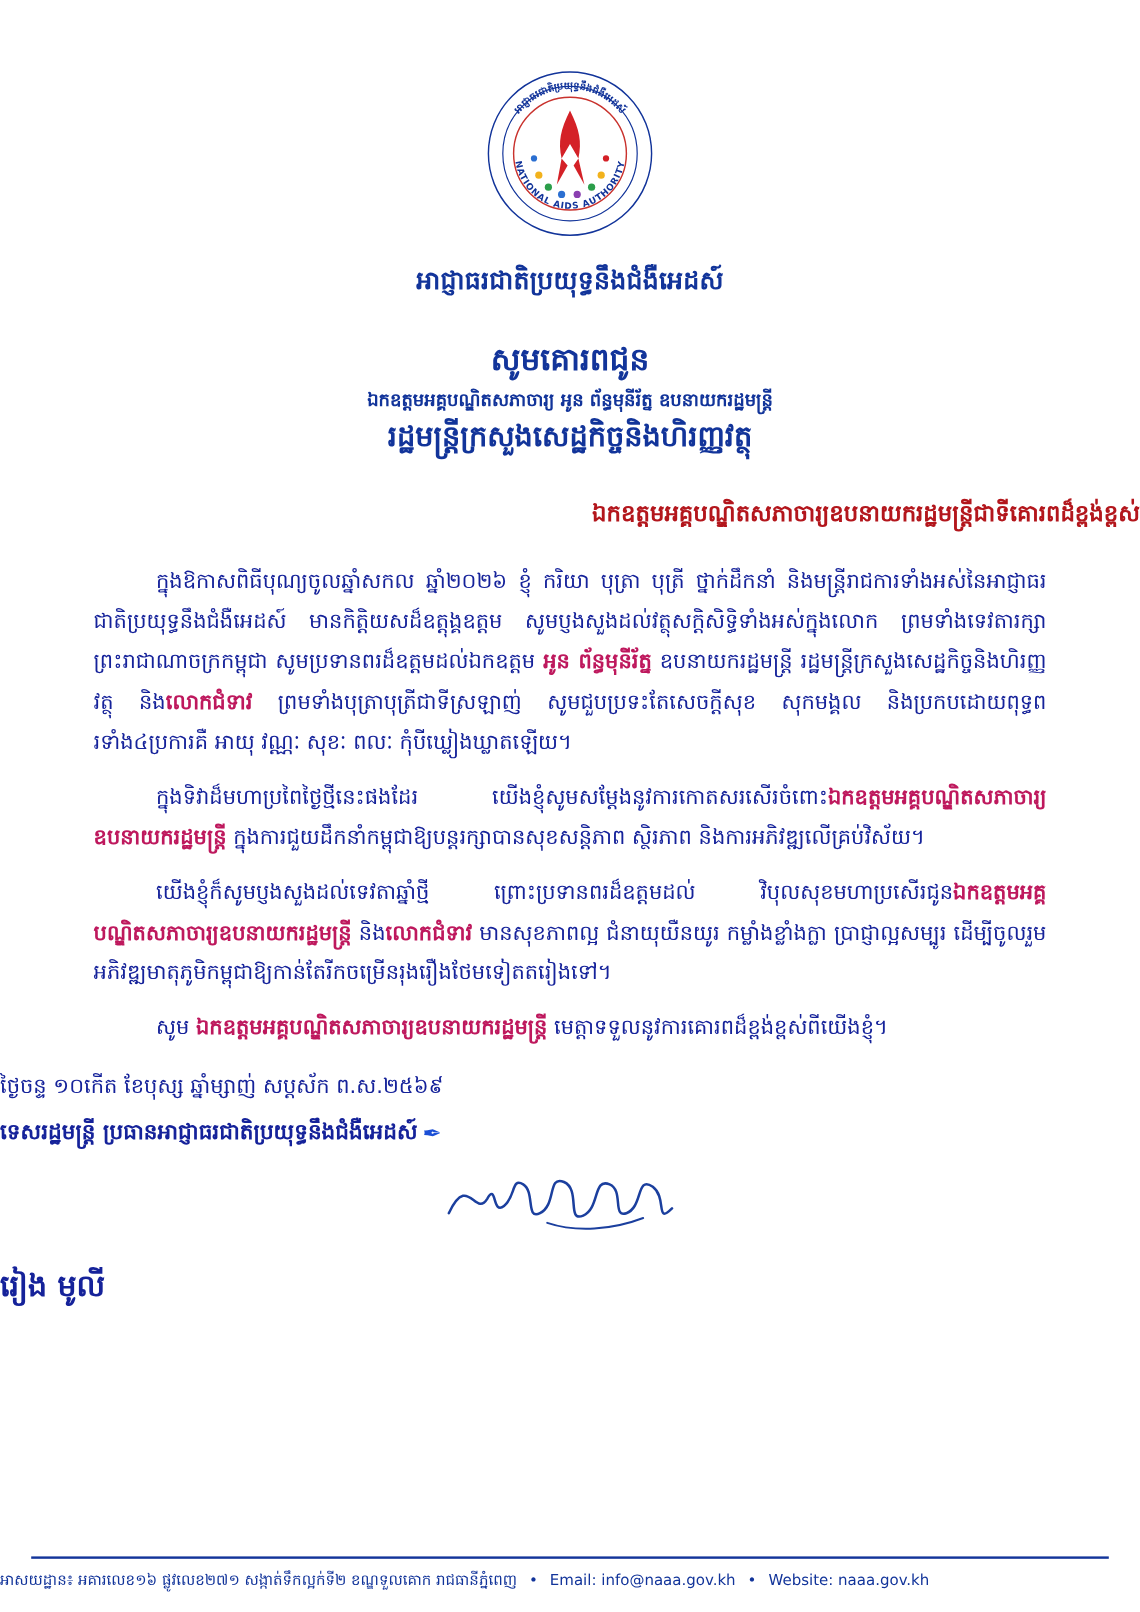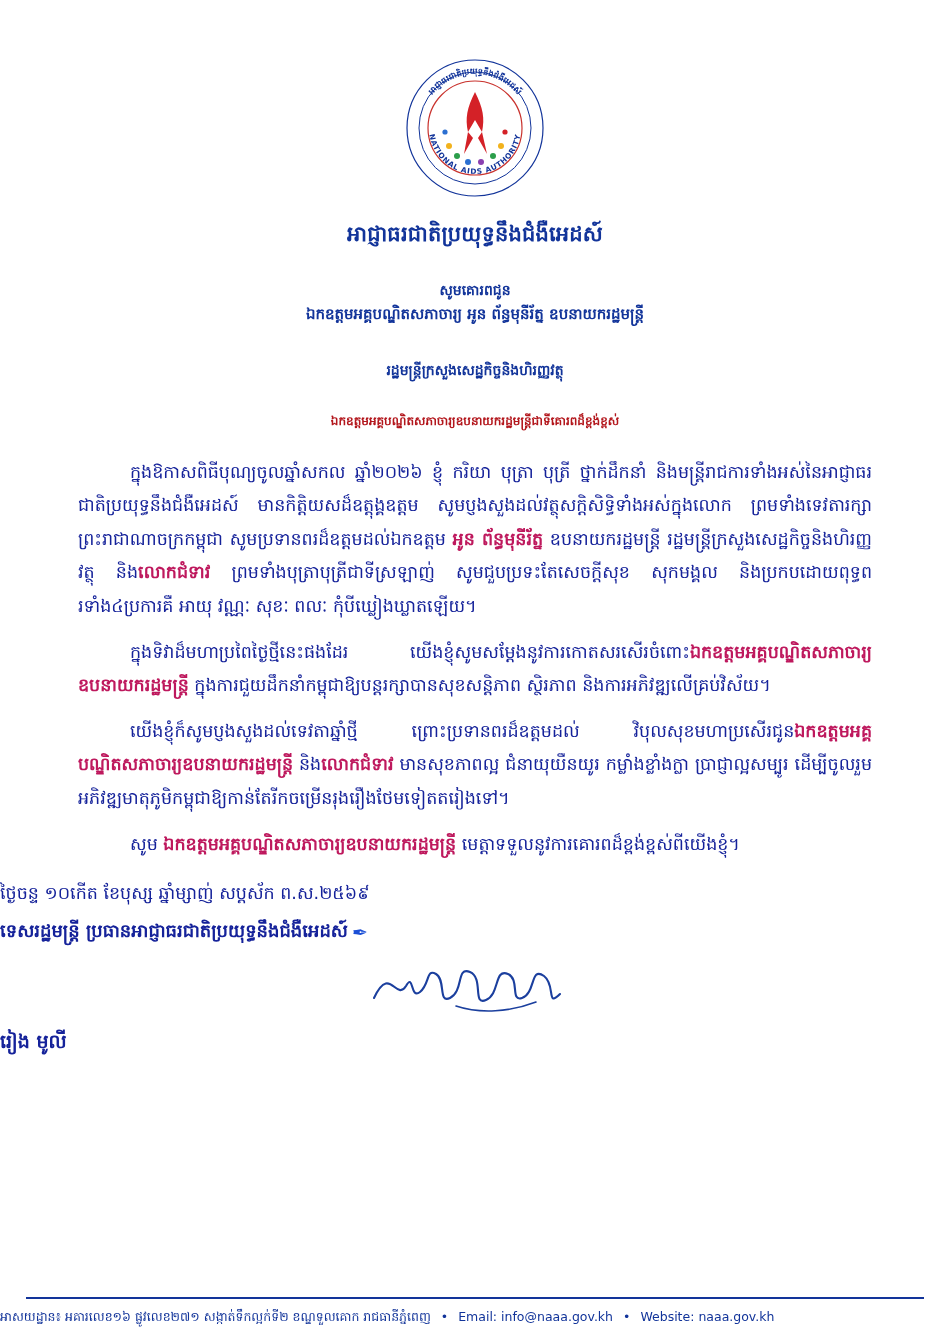--- a/index.html
+++ b/index.html
@@ -41,30 +41,30 @@
     font-weight: bold;
     color: #12349a;
     letter-spacing: .2px;
   }
   .greet-block {
     margin-top: 28px;
     color: #12349a;
     font-weight: bold;
     line-height: 1.62;
   }
-  .greet-1 { font-size: 14px; }
+  .greet-1 { font-size: 26px; }
   .greet-2 { font-size: 15px; }
-  .greet-3 { font-size: 14px; margin-top: 33px; }
+  .greet-3 { font-size: 24px; }
 
   .subject {
     margin-top: 30px;
-    text-align: center;
+    text-align: right;
     color: #b3161c;
     font-weight: bold;
-    font-size: 12px;
+    font-size: 19px;
     line-height: 1.5;
   }
 
   .body {
     margin: 26px 78px 0 78px;
     color: #15229a;
     font-size: 17.5px;
     line-height: 1.92;
     text-align: justify;
   }
@@ -92,23 +92,23 @@
     vertical-align: -2px;
   }
   .signature {
     height: 70px;
     display: flex;
     align-items: center;
     justify-content: center;
   }
   .signer-name {
     font-weight: bold;
-    font-size: 19px;
+    font-size: 25px;
     color: #15229a;
-    margin-top: 4px;
+    margin-top: 16px;
   }
 
   
   .footer-rule {
     position: absolute;
     left: 26px; right: 26px;
     bottom: 44px;
     height: 2px;
     background: #12349a;
   }

